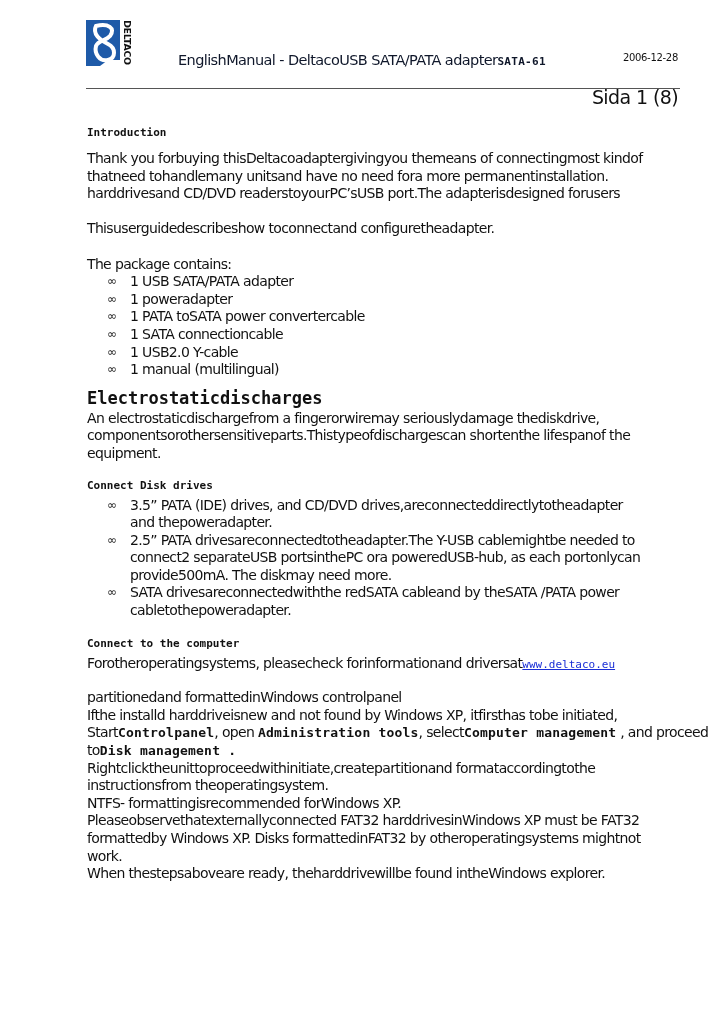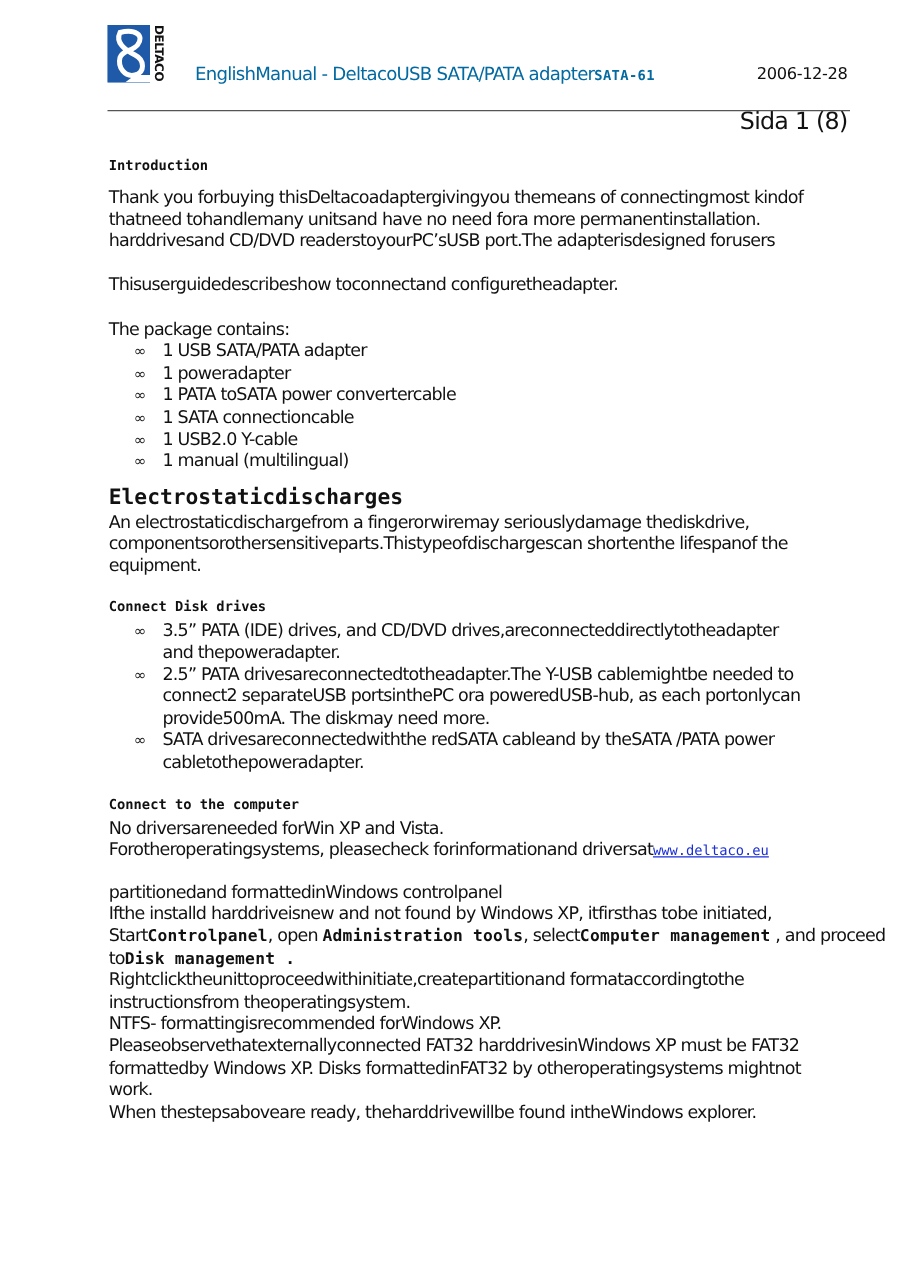--- a/index.html
+++ b/index.html
@@ -7,25 +7,25 @@
     width: 724px; height: 1024px; position: relative; overflow: hidden;
     font-family: "DejaVu Sans", sans-serif; color: #111111;
   }
   .page { position: absolute; left: 0; top: 0; width: 724px; height: 1024px; }
 
   
   .logo { position: absolute; left: 86px; top: 20px; width: 48px; height: 48px; }
   .logo-box { position: absolute; left: 0; top: 0; width: 34px; height: 46px; background: #1e5aa8; overflow: hidden; }
   .logo-word { position: absolute; left: 36px; top: 0; width: 12px; height: 46px; }
   .header-title {
-    position: absolute; left: 156px; top: 52px; font-size: 14.5px; letter-spacing: -0.6px;
-    white-space: nowrap; color: #0369a1;
+    position: absolute; left: 178px; top: 52px; font-size: 14.5px; letter-spacing: -0.6px;
+    white-space: nowrap; color: #0f172a;
   }
   .header-title .model { font-family: "DejaVu Sans Mono", monospace; font-weight: bold; font-size: 11px; letter-spacing: 0.3px; }
-  .header-date { position: absolute; right: 46px; top: 52px; font-size: 13px; letter-spacing: -0.3px; text-align: right; white-space: nowrap; }
+  .header-date { position: absolute; right: 46px; top: 52px; font-size: 10px; letter-spacing: -0.3px; text-align: right; white-space: nowrap; }
   .header-page { position: absolute; right: 46px; top: 86px; font-size: 19px; letter-spacing: -0.6px; text-align: center; white-space: nowrap; }
   .header-rule { position: absolute; left: 86px; top: 88px; width: 594px; height: 1px; background: #555; }
 
   
   .content { position: absolute; left: 87px; top: 122px; width: 600px; }
   .h1 { font-family: "DejaVu Sans Mono", monospace; font-weight: bold; font-size: 11px; letter-spacing: 0px; margin: 0; height: 22px; line-height: 22px; }
   .h2 { font-family: "DejaVu Sans Mono", monospace; font-weight: bold; font-size: 17px; margin: 0; height: 18px; line-height: 18px; }
   .p { font-size: 14px; line-height: 17.6px; letter-spacing: -0.65px; margin: 0; white-space: nowrap; }
   .gap { height: 17.6px; }
   .list { margin: 0; padding: 0; list-style: none; }
@@ -105,21 +105,20 @@
       <li class="li">
           <span class="bullet">∞</span>
           <div>SATA drivesareconnectedwiththe redSATA cableand by theSATA /PATA power</div>
           <div>cabletothepoweradapter.</div>
         </li>
     </ul>
 
     <div style="height:13px"></div>
 
     <div class="h1">Connect to the computer</div>
-    <p class="p">No driversareneeded forWin XP and Vista.</p>
     <p class="p"><span>Forotheroperatingsystems, pleasecheck forinformationand driversat</span><a class="link">www.deltaco.eu</a></p>
 
     <div style="height:16px"></div>
 
     <p class="p">partitionedand formattedinWindows controlpanel</p>
     <p class="p">Ifthe installd harddriveisnew and not found by Windows XP, itfirsthas tobe initiated,</p>
     <p class="p"><span>Start</span><span class="mono-b">Controlpanel</span><span>, open </span><span class="mono-b">Administration tools</span><span>, select</span><span class="mono-b">Computer management</span><span> , and proceed</span></p>
     <p class="p"><span>to</span><span class="mono-b">Disk management .</span></p>
     <p class="p">Rightclicktheunittoproceedwithinitiate,createpartitionand formataccordingtothe</p>
     <p class="p">instructionsfrom theoperatingsystem.</p>

